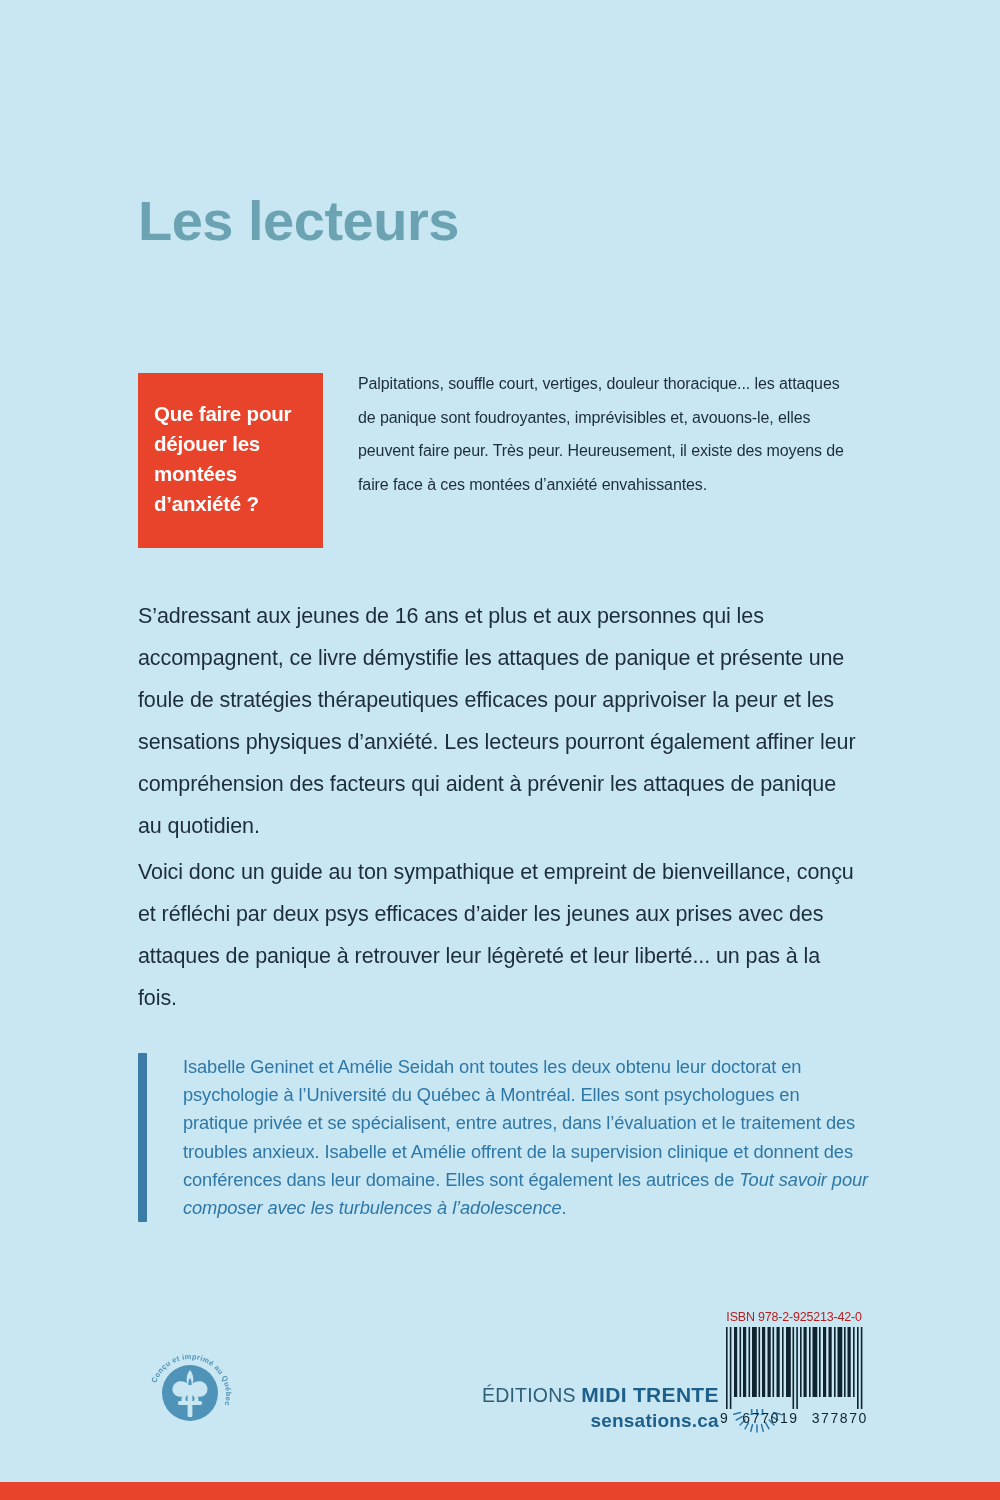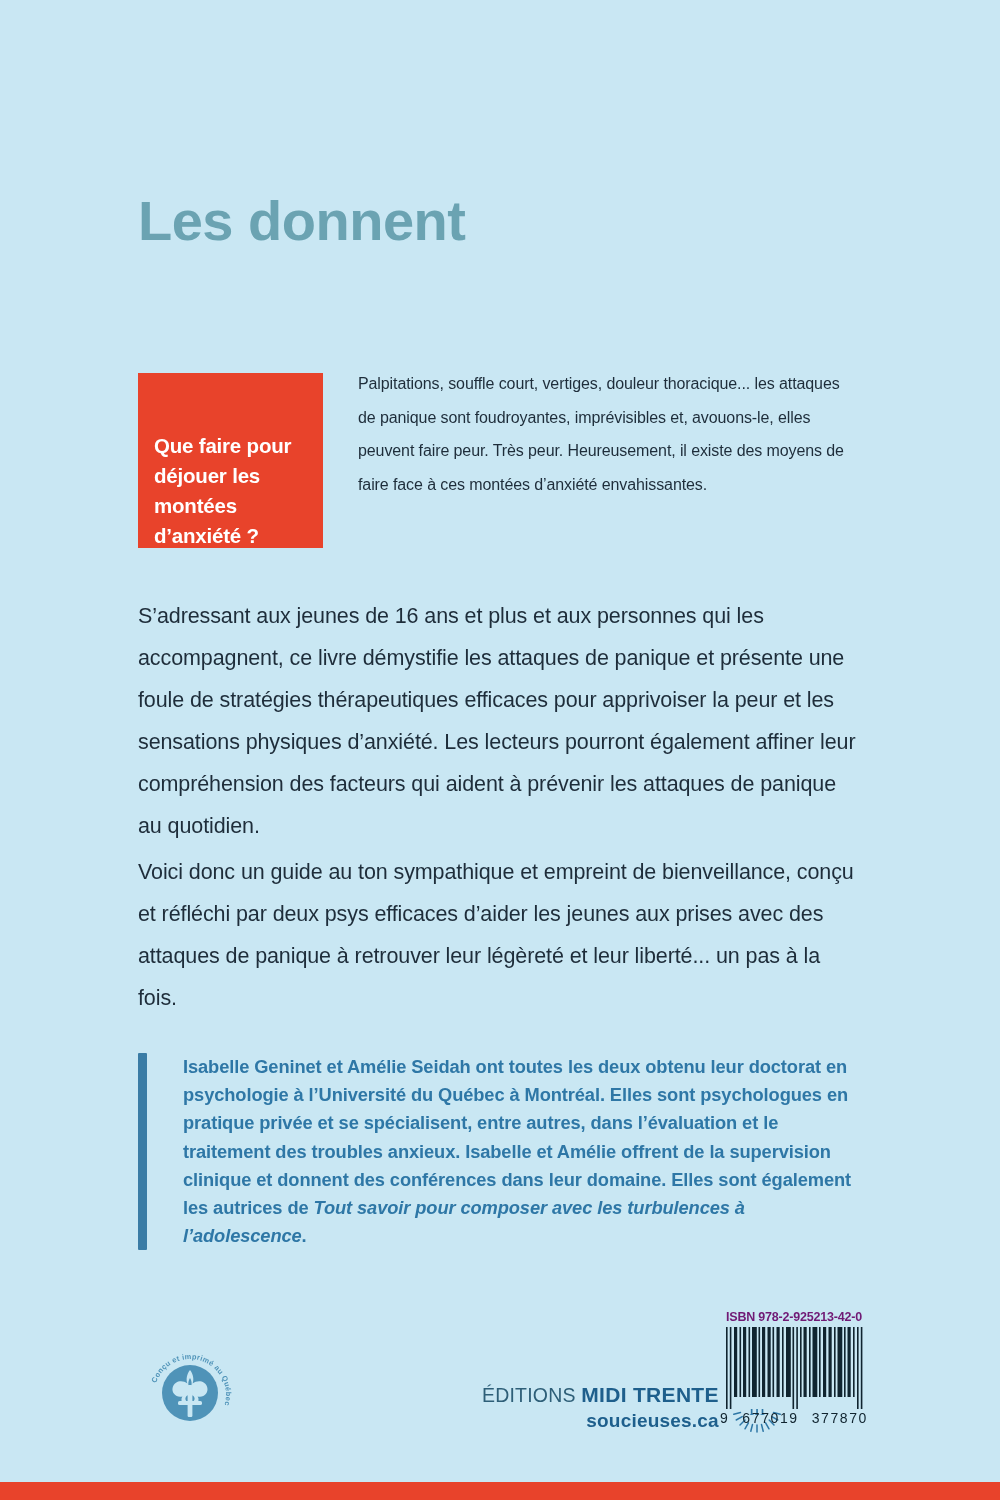--- a/index.html
+++ b/index.html
@@ -48,21 +48,20 @@
     position: absolute;
     left: 16px;
     top: 26px;
     width: 160px;
     color: #ffffff;
     font-family: "Liberation Sans", sans-serif;
     font-weight: bold;
     font-size: 20.5px;
     line-height: 30px;
     letter-spacing: -0.2px;
-    margin-top: 32px;
   }
 
   
   #intro-paragraph {
     position: absolute;
     left: 358px;
     top: 367px;
     width: 500px;
     color: #1e2d3a;
     font-size: 16px;
@@ -94,21 +93,21 @@
   }
   #bio-bar {
     width: 9px;
     background: #3a7ca5;
     flex: 0 0 auto;
     border-radius: 1px;
   }
   #bio-text {
     margin-left: 36px;
     color: #2e77a6;
-    font-weight: bold;
+    font-weight: normal;
     font-size: 18.3px;
     line-height: 28.2px;
     letter-spacing: -0.1px;
   }
   #bio-text i { font-style: italic; }
 
   
   #quebec-logo {
     position: absolute;
     left: 140px;
@@ -160,27 +159,26 @@
   }
 
   
   #barcode-block {
     position: absolute;
     left: 718px;
     top: 1310px;
     width: 152px;
   }
   #isbn-label {
-    color: #701a75;
+    color: #b91c1c;
     font-size: 12.5px;
     letter-spacing: -0.2px;
     text-align: center;
     margin-bottom: 3px;
     white-space: nowrap;
-    font-weight: bold;
   }
   #barcode-bars {
     width: 152px;
     height: 82px;
     display: block;
   }
   #barcode-digits {
     display: flex;
     justify-content: space-between;
     color: #10242f;
@@ -199,21 +197,21 @@
     height: 18px;
     background: #e8432b;
   }
 </style>
 </head>
 <body>
 
 <div id="cover">
 
   <div id="title-block">
-    <div class="title-line">Les donnent</div>
+    <div class="title-line">Les lecteurs</div>
   </div>
 
   <div id="callout-box">
     <div id="callout-text">Que faire pour déjouer les montées d’anxiété ?</div>
   </div>
 
   <div id="intro-paragraph">Palpitations, souffle court, vertiges, douleur thoracique... les attaques de panique sont foudroyantes, imprévisibles et, avouons-le, elles peuvent faire peur. Très peur. Heureusement, il existe des moyens de faire face à ces montées d’anxiété envahissantes.</div>
 
   <div class="body-paragraph" id="para-2">S’adressant aux jeunes de 16 ans et plus et aux personnes qui les accompagnent, ce livre démystifie les attaques de panique et présente une foule de stratégies thérapeutiques efficaces pour apprivoiser la peur et les sensations physiques d’anxiété. Les lecteurs pourront également affiner leur compréhension des facteurs qui aident à prévenir les attaques de panique au quotidien.</div>
   <div class="body-paragraph" id="para-3">Voici donc un guide au ton sympathique et empreint de bienveillance, conçu et réfléchi par deux psys efficaces d’aider les jeunes aux prises avec des attaques de panique à retrouver leur légèreté et leur liberté... un pas à la fois.</div>
@@ -260,21 +258,21 @@
 
       <text font-family="Liberation Sans, sans-serif" font-size="7.4" font-weight="bold" fill="#4f93b8" letter-spacing="0.35">
         <textPath href="#qcircle" startOffset="30%" text-anchor="middle">Conçu et imprimé au Québec</textPath>
       </text>
     </svg>
   </div>
 
   <div id="publisher-block">
     <div id="publisher-words">
       <div id="publisher-line1"><span class="thin">ÉDITIONS</span>&nbsp;<span class="bold">MIDI TRENTE</span></div>
-      <div id="publisher-line2">soucieuses.ca</div>
+      <div id="publisher-line2">sensations.ca</div>
     </div>
     <div id="publisher-mark">
       <svg viewBox="0 0 52 52" width="52" height="52" aria-hidden="true">
         <g stroke="#2e77a6" stroke-width="1.5" stroke-linecap="round">
           <line x1="26" y1="2" x2="26" y2="9"></line>
           <line x1="32.2" y1="2.8" x2="30.5" y2="9.5"></line>
           <line x1="38.0" y1="5.2" x2="34.6" y2="11.2"></line>
           <line x1="43.0" y1="9.0" x2="38.2" y2="14.0"></line>
           <line x1="46.8" y1="14.0" x2="40.8" y2="17.4"></line>
           <line x1="49.2" y1="19.8" x2="42.5" y2="21.5"></line>

